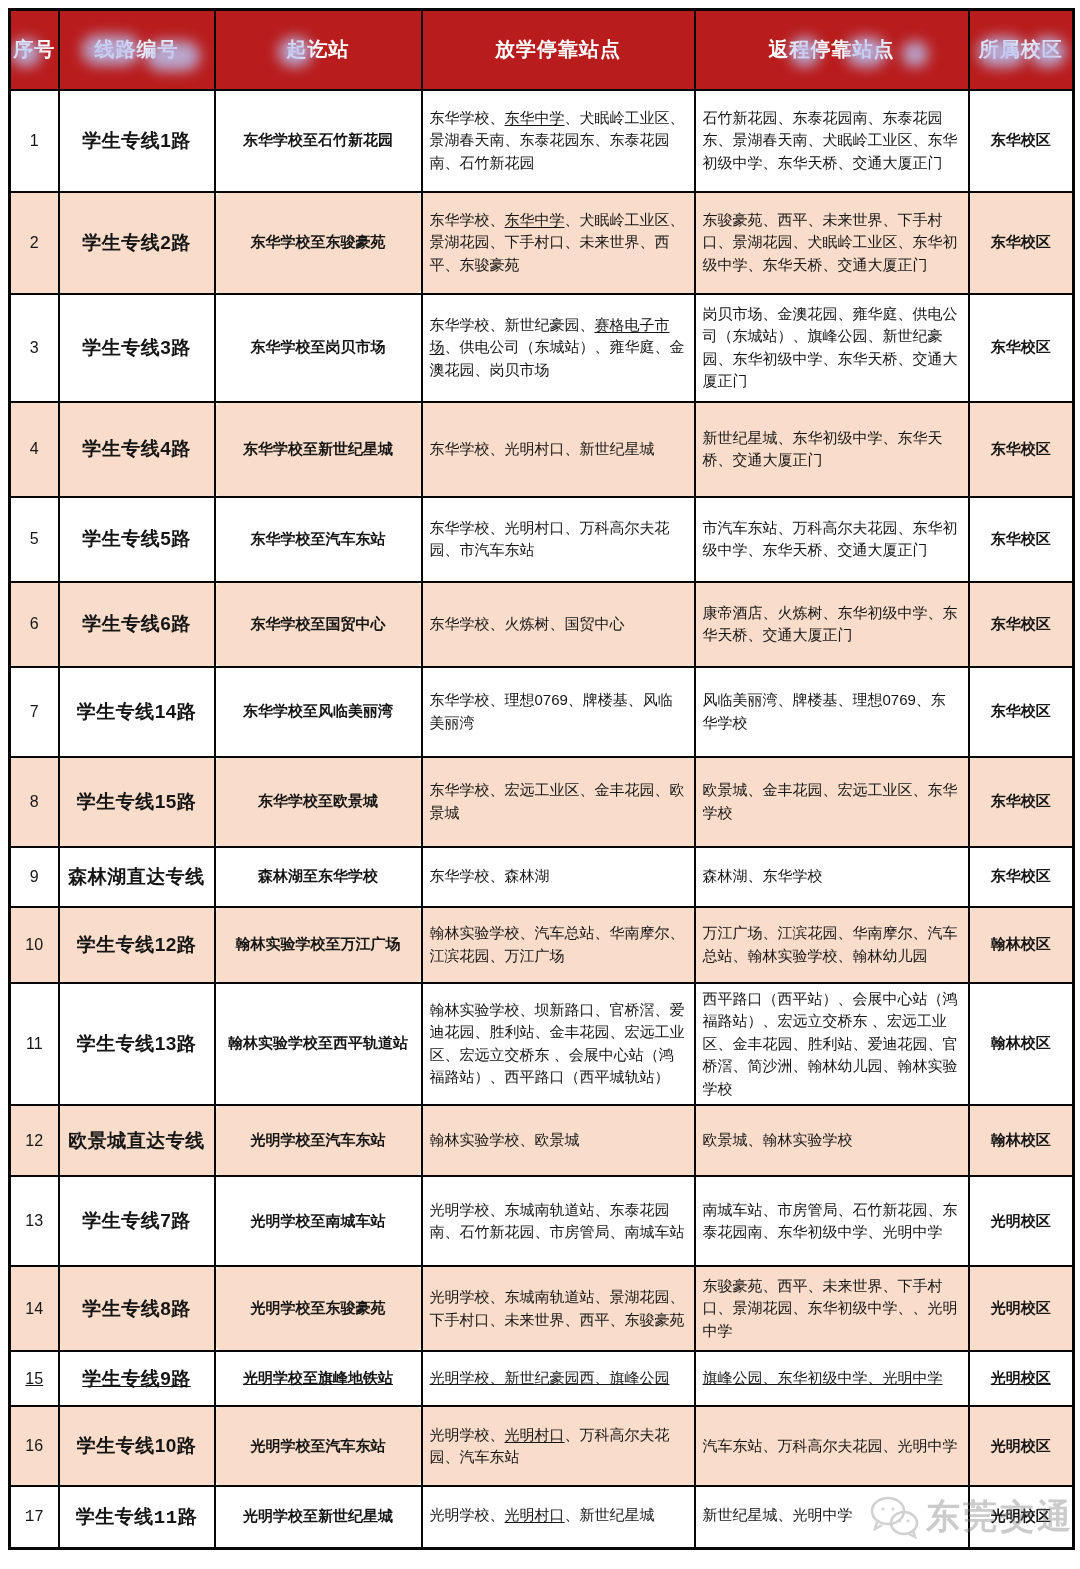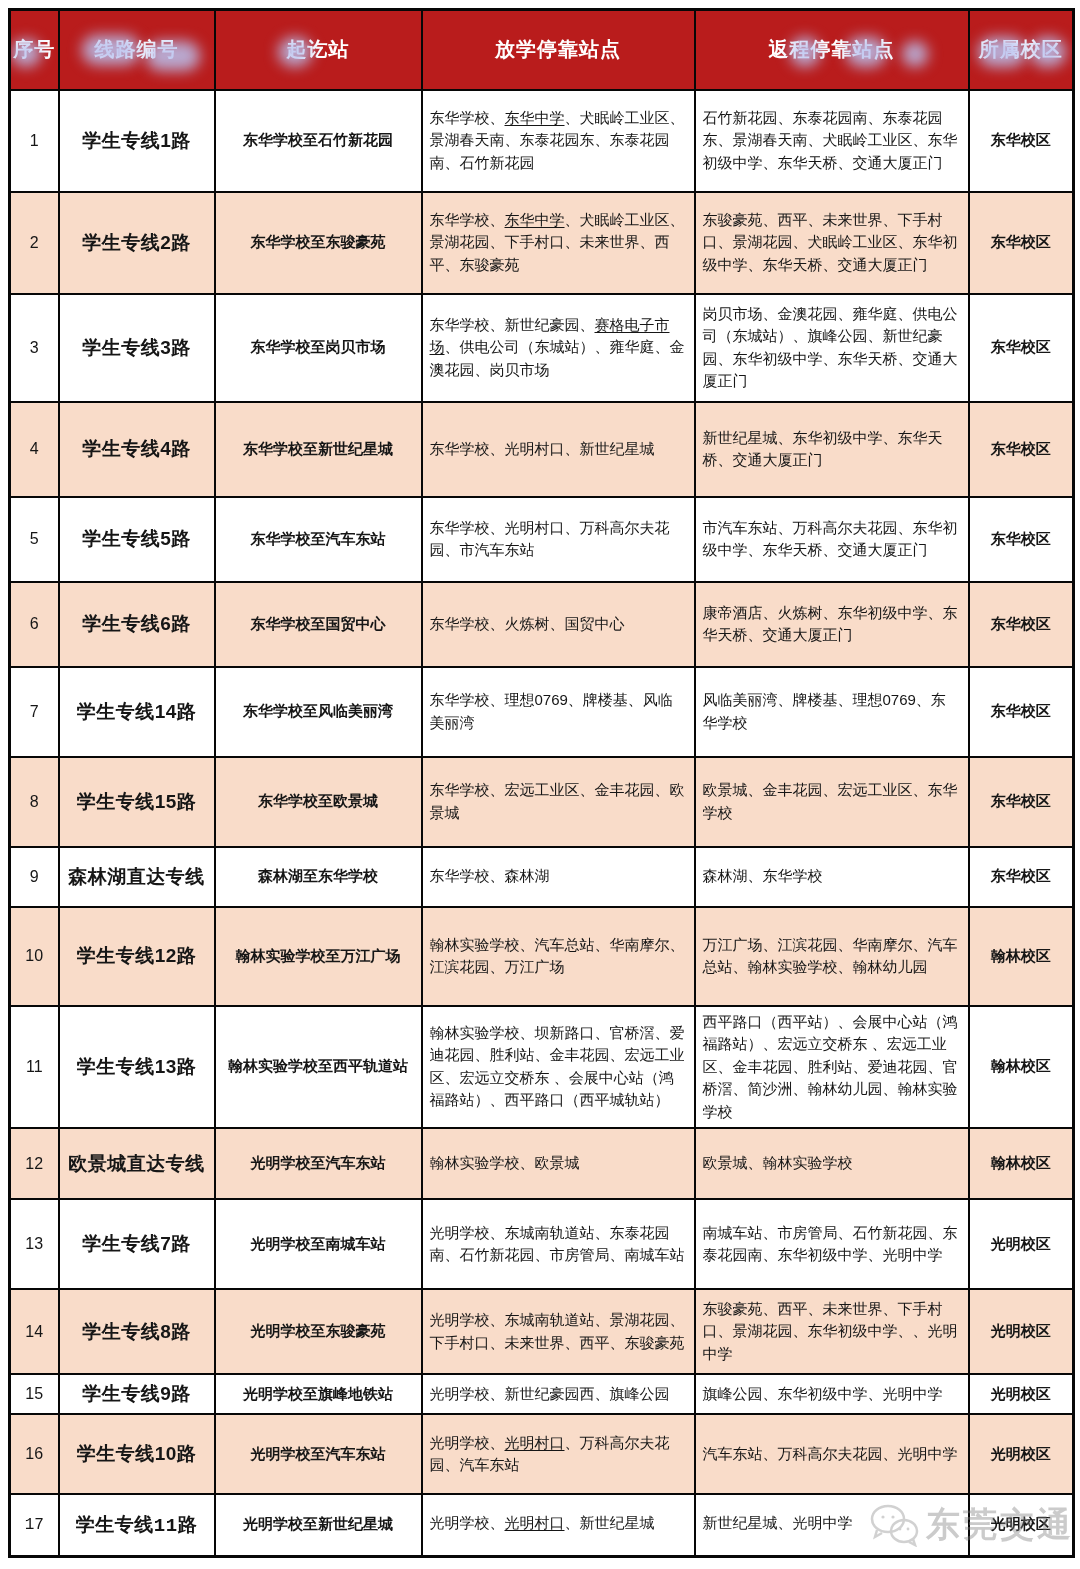--- a/index.html
+++ b/index.html
@@ -5,21 +5,21 @@
   html,body{margin:0;padding:0;background:#ffffff;}
   body{width:1080px;height:1569px;position:relative;font-family:"Liberation Sans",sans-serif;color:#161616;}
   .page{position:relative;padding:8px 8px 0 8px;}
   table.routes{border-collapse:collapse;table-layout:fixed;width:1064px;border:3px solid #070707;}
   table.routes th, table.routes td{border:2px solid #070707;overflow:hidden;}
   thead tr{height:80px;}
   th{background:#b91c1c;color:#ffffff;font-size:20px;font-weight:700;text-align:center;position:relative;letter-spacing:1px;}
   td{font-size:15px;vertical-align:middle;padding:4px 7px;}
   .c-num{text-align:center;font-size:16px;padding:4px 2px;}
   .c-route{text-align:center;font-weight:700;font-size:19px;letter-spacing:0.5px;}
-  .c-end{text-align:center;font-weight:700;font-size:15px;}
+  .c-end{text-align:center;font-weight:700;font-size:15px;border-radius:8px;}
   .c-stops{text-align:left;line-height:1.5;font-size:15px;}
   .c-campus{text-align:center;font-weight:700;font-size:15px;}
   tbody tr{background:#ffffff;}
   tbody tr.alt{background:#f9dcc9;}
   u{text-decoration:underline;text-underline-offset:2px;}
   
   .smudge{position:absolute;pointer-events:none;background:rgba(185,193,238,0.85);filter:blur(7px);border-radius:50%;}
   .s1{left:0px;top:28px;width:30px;height:28px;}
   .s2a{left:22px;top:24px;width:58px;height:30px;border-radius:15px;}
   .s2b{left:86px;top:30px;width:54px;height:30px;border-radius:15px;}
@@ -144,21 +144,21 @@
           <td class="c-campus">东华校区</td>
         </tr>
         <tr style="height: 60px;">
           <td class="c-num">9</td>
           <td class="c-route">森林湖直达专线</td>
           <td class="c-end">森林湖至东华学校</td>
           <td class="c-stops">东华学校、森林湖</td>
           <td class="c-stops">森林湖、东华学校</td>
           <td class="c-campus">东华校区</td>
         </tr>
-        <tr class="alt" style="height: 99px;">
+        <tr class="alt" style="height: 76px;">
           <td class="c-num">10</td>
           <td class="c-route">学生专线12路</td>
           <td class="c-end">翰林实验学校至万江广场</td>
           <td class="c-stops">翰林实验学校、汽车总站、华南摩尔、江滨花园、万江广场</td>
           <td class="c-stops">万江广场、江滨花园、华南摩尔、汽车总站、翰林实验学校、翰林幼儿园</td>
           <td class="c-campus">翰林校区</td>
         </tr>
         <tr style="height: 115px;">
           <td class="c-num">11</td>
           <td class="c-route">学生专线13路</td>
@@ -184,21 +184,21 @@
           <td class="c-campus">光明校区</td>
         </tr>
         <tr class="alt" style="height: 85px;">
           <td class="c-num">14</td>
           <td class="c-route">学生专线8路</td>
           <td class="c-end">光明学校至东骏豪苑</td>
           <td class="c-stops">光明学校、东城南轨道站、景湖花园、下手村口、未来世界、西平、东骏豪苑</td>
           <td class="c-stops">东骏豪苑、西平、未来世界、下手村口、景湖花园、东华初级中学、、光明中学</td>
           <td class="c-campus">光明校区</td>
         </tr>
-        <tr style="height: 40px;">
+        <tr style="height: 55px; text-decoration: underline;">
           <td class="c-num">15</td>
           <td class="c-route">学生专线9路</td>
           <td class="c-end">光明学校至旗峰地铁站</td>
           <td class="c-stops">光明学校、新世纪豪园西、旗峰公园</td>
           <td class="c-stops">旗峰公园、东华初级中学、光明中学</td>
           <td class="c-campus">光明校区</td>
         </tr>
         <tr class="alt" style="height: 80px;">
           <td class="c-num">16</td>
           <td class="c-route">学生专线10路</td>

